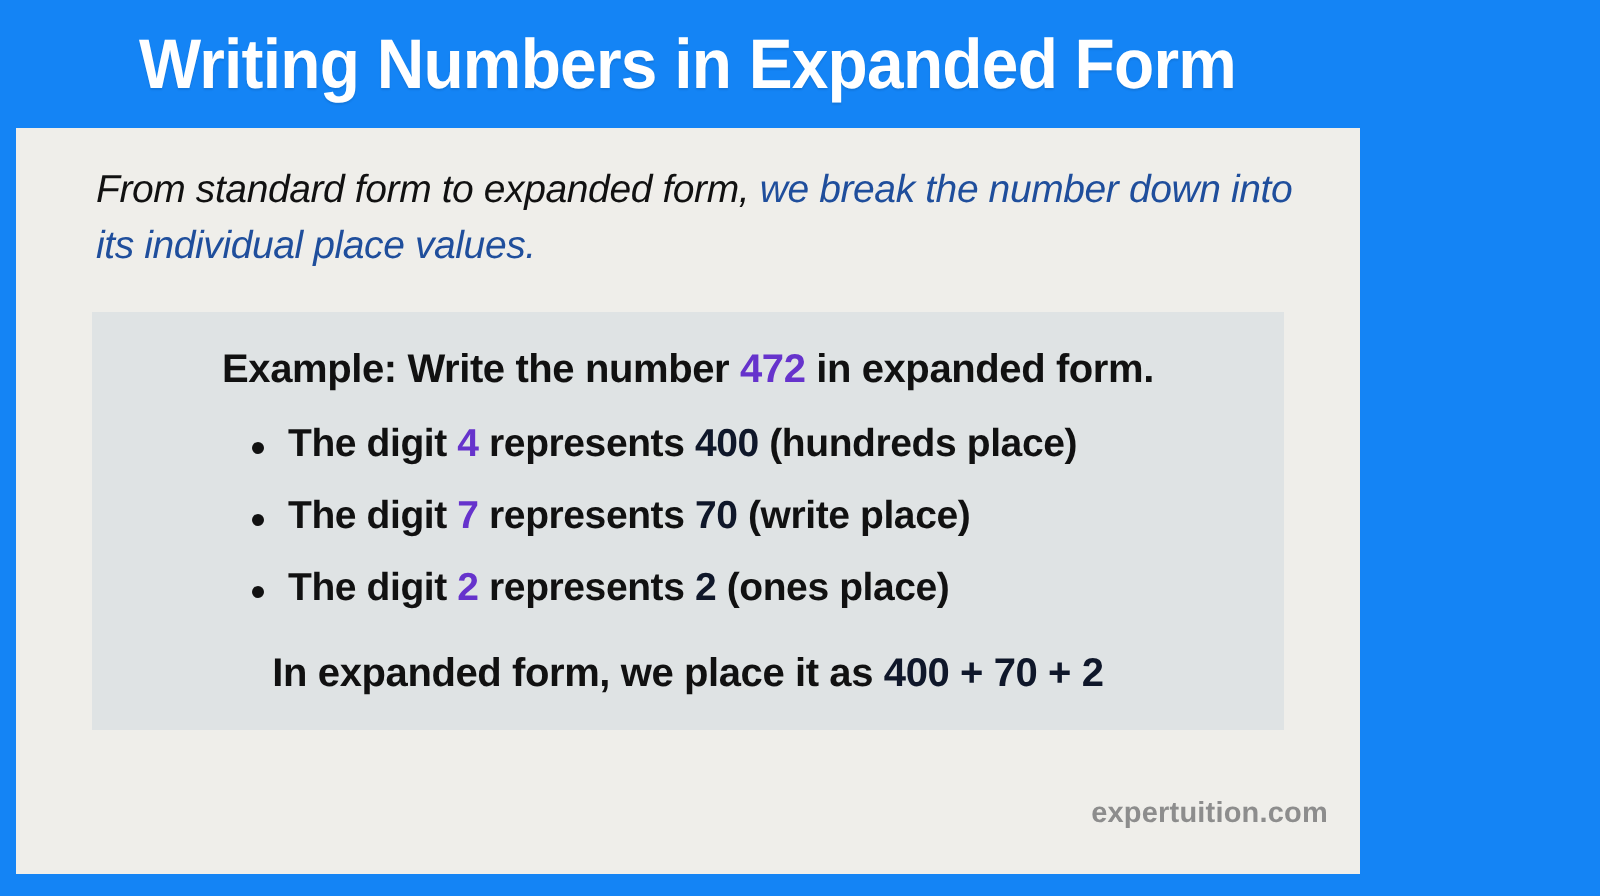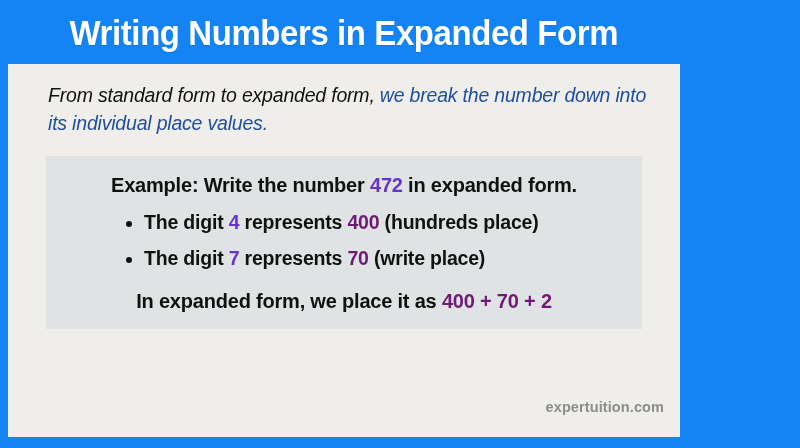--- a/index.html
+++ b/index.html
@@ -85,21 +85,21 @@
   .example-line {
     font-size: 20px;
     font-weight: bold;
     color: #111111;
     text-align: center;
     letter-spacing: -0.2px;
     line-height: 1.2;
     margin: 0;
   }
   .num-violet { color: #6633cc; }
-  .num-red    { color: #701a75; }
+  .num-red    { color: #0f172a; }
 
   .bullet-list {
     list-style: none;
     margin: 15px 0 0 0;
     padding: 0 0 0 58px;
   }
   .bullet-item {
     position: relative;
     font-size: 19.5px;
     font-weight: bold;
@@ -157,20 +157,23 @@
           <span>Example: Write the number </span><span class="num-violet">472</span><span> in expanded form.</span>
         </p>
 
         <ul class="bullet-list">
           <li class="bullet-item">
             <span>The digit </span><span class="num-violet">4</span><span> represents </span><span class="num-red">400</span><span> (hundreds place)</span>
           </li>
           <li class="bullet-item">
             <span>The digit </span><span class="num-violet">7</span><span> represents </span><span class="num-red">70</span><span> (write place)</span>
           </li>
+          <li class="bullet-item">
+            <span>The digit </span><span class="num-violet">2</span><span> represents </span><span class="num-red">2</span><span> (ones place)</span>
+          </li>
         </ul>
 
         <p class="example-line conclusion">
           <span>In expanded form, we place it as </span><span class="num-red">400 + 70 + 2</span>
         </p>
 
       </div>
 
       <div class="watermark">expertuition.com</div>
 

